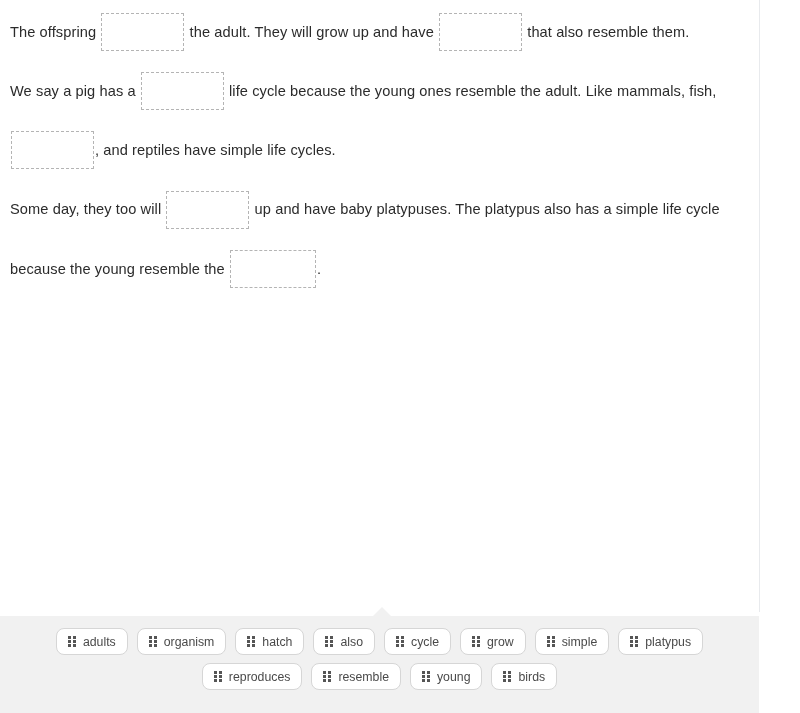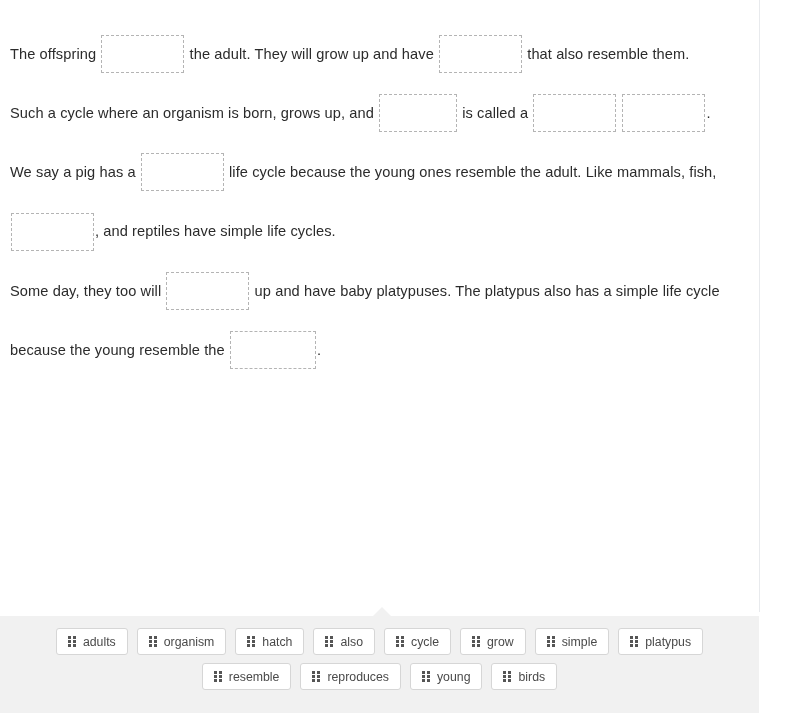--- a/index.html
+++ b/index.html
@@ -23,21 +23,21 @@
     left: 759px;
     width: 1px;
     height: 612px;
     background: #e8eaed;
   }
   .passage {
     position: absolute;
     top: 0;
     left: 0;
     width: 759px;
-    padding: 24px 12px 0 10px;
+    padding: 2px 12px 0 10px;
   }
   .para {
     font-size: 14.6px;
     line-height: 58px;
     color: #2b2b2b;
     letter-spacing: 0.1px;
     margin: 0;
     white-space: normal;
   }
   .para .txt { vertical-align: middle; }
@@ -81,21 +81,21 @@
     gap: 8px 9px;
   }
   .chip {
     display: inline-flex;
     align-items: center;
     gap: 7px;
     height: 27px;
     padding: 0 11px;
     background: #ffffff;
     border: 1px solid #d6d6d6;
-    border-radius: 3px;
+    border-radius: 8px;
     font-size: 12.3px;
     color: #4a4a4a;
     cursor: move;
     user-select: none;
     white-space: nowrap;
   }
   .grip {
     display: inline-block;
     width: 8px;
     height: 11px;
@@ -113,27 +113,20 @@
   <div class="passage">
 
     <p class="para">
       <span class="txt">The offspring</span>
       <span class="blank"></span>
       <span class="txt">the adult. They will grow up and have</span>
       <span class="blank"></span>
       <span class="txt">that also resemble them.</span>
     </p>
 
-    <p class="para">
-      <span class="txt">Such a cycle where an organism is born, grows up, and</span>
-      <span class="blank w-small"></span>
-      <span class="txt">is called a</span>
-      <span class="blank"></span>
-      <span class="blank"></span><span class="txt">.</span>
-    </p>
 
     <p class="para">
       <span class="txt">We say a pig has a</span>
       <span class="blank"></span>
       <span class="txt">life cycle because the young ones resemble the adult. Like mammals, fish,</span>
       <span class="blank"></span><span class="txt">, and reptiles have simple life cycles.</span>
     </p>
 
 
     <p class="para">
@@ -256,34 +249,34 @@
           <span class="grip">
             <svg width="8" height="11" viewBox="0 0 8 11">
               <rect x="0" y="0" width="3" height="3" fill="#555"></rect>
               <rect x="5" y="0" width="3" height="3" fill="#555"></rect>
               <rect x="0" y="4" width="3" height="3" fill="#555"></rect>
               <rect x="5" y="4" width="3" height="3" fill="#555"></rect>
               <rect x="0" y="8" width="3" height="3" fill="#555"></rect>
               <rect x="5" y="8" width="3" height="3" fill="#555"></rect>
             </svg>
           </span>
+          <span>reproduces</span>
+        </div>
+        <div class="chip">
+          <span class="grip">
+            <svg width="8" height="11" viewBox="0 0 8 11">
+              <rect x="0" y="0" width="3" height="3" fill="#555"></rect>
+              <rect x="5" y="0" width="3" height="3" fill="#555"></rect>
+              <rect x="0" y="4" width="3" height="3" fill="#555"></rect>
+              <rect x="5" y="4" width="3" height="3" fill="#555"></rect>
+              <rect x="0" y="8" width="3" height="3" fill="#555"></rect>
+              <rect x="5" y="8" width="3" height="3" fill="#555"></rect>
+            </svg>
+          </span>
           <span>resemble</span>
-        </div>
-        <div class="chip">
-          <span class="grip">
-            <svg width="8" height="11" viewBox="0 0 8 11">
-              <rect x="0" y="0" width="3" height="3" fill="#555"></rect>
-              <rect x="5" y="0" width="3" height="3" fill="#555"></rect>
-              <rect x="0" y="4" width="3" height="3" fill="#555"></rect>
-              <rect x="5" y="4" width="3" height="3" fill="#555"></rect>
-              <rect x="0" y="8" width="3" height="3" fill="#555"></rect>
-              <rect x="5" y="8" width="3" height="3" fill="#555"></rect>
-            </svg>
-          </span>
-          <span>reproduces</span>
         </div>
         <div class="chip">
           <span class="grip">
             <svg width="8" height="11" viewBox="0 0 8 11">
               <rect x="0" y="0" width="3" height="3" fill="#555"></rect>
               <rect x="5" y="0" width="3" height="3" fill="#555"></rect>
               <rect x="0" y="4" width="3" height="3" fill="#555"></rect>
               <rect x="5" y="4" width="3" height="3" fill="#555"></rect>
               <rect x="0" y="8" width="3" height="3" fill="#555"></rect>
               <rect x="5" y="8" width="3" height="3" fill="#555"></rect>

